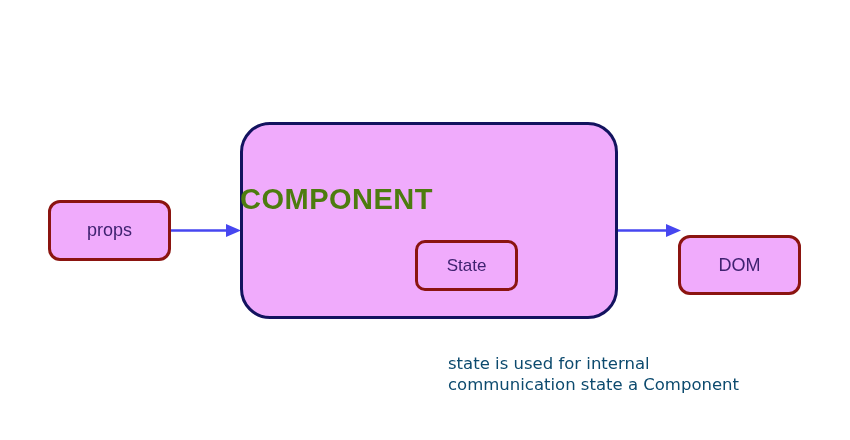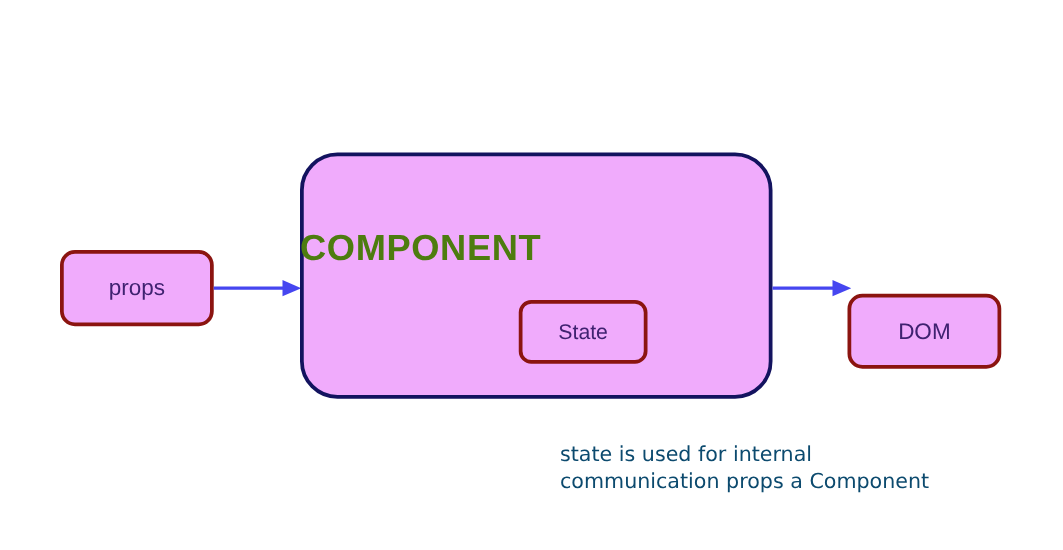--- a/index.html
+++ b/index.html
@@ -85,16 +85,16 @@
     <line x1="1" y1="10.5" x2="50" y2="10.5" stroke="#4646f0" stroke-width="2.5"></line>
     <polygon points="49,4 64,10.5 49,17" fill="#4646f0"></polygon>
   </svg>
 
   <div class="node red-box node-dom">
     <span>DOM</span>
   </div>
 
   <div class="caption">
     <div>state is used for internal</div>
-    <div>communication props a Component</div>
+    <div>communication state a Component</div>
   </div>
 
 </div>
 
 </body></html>

